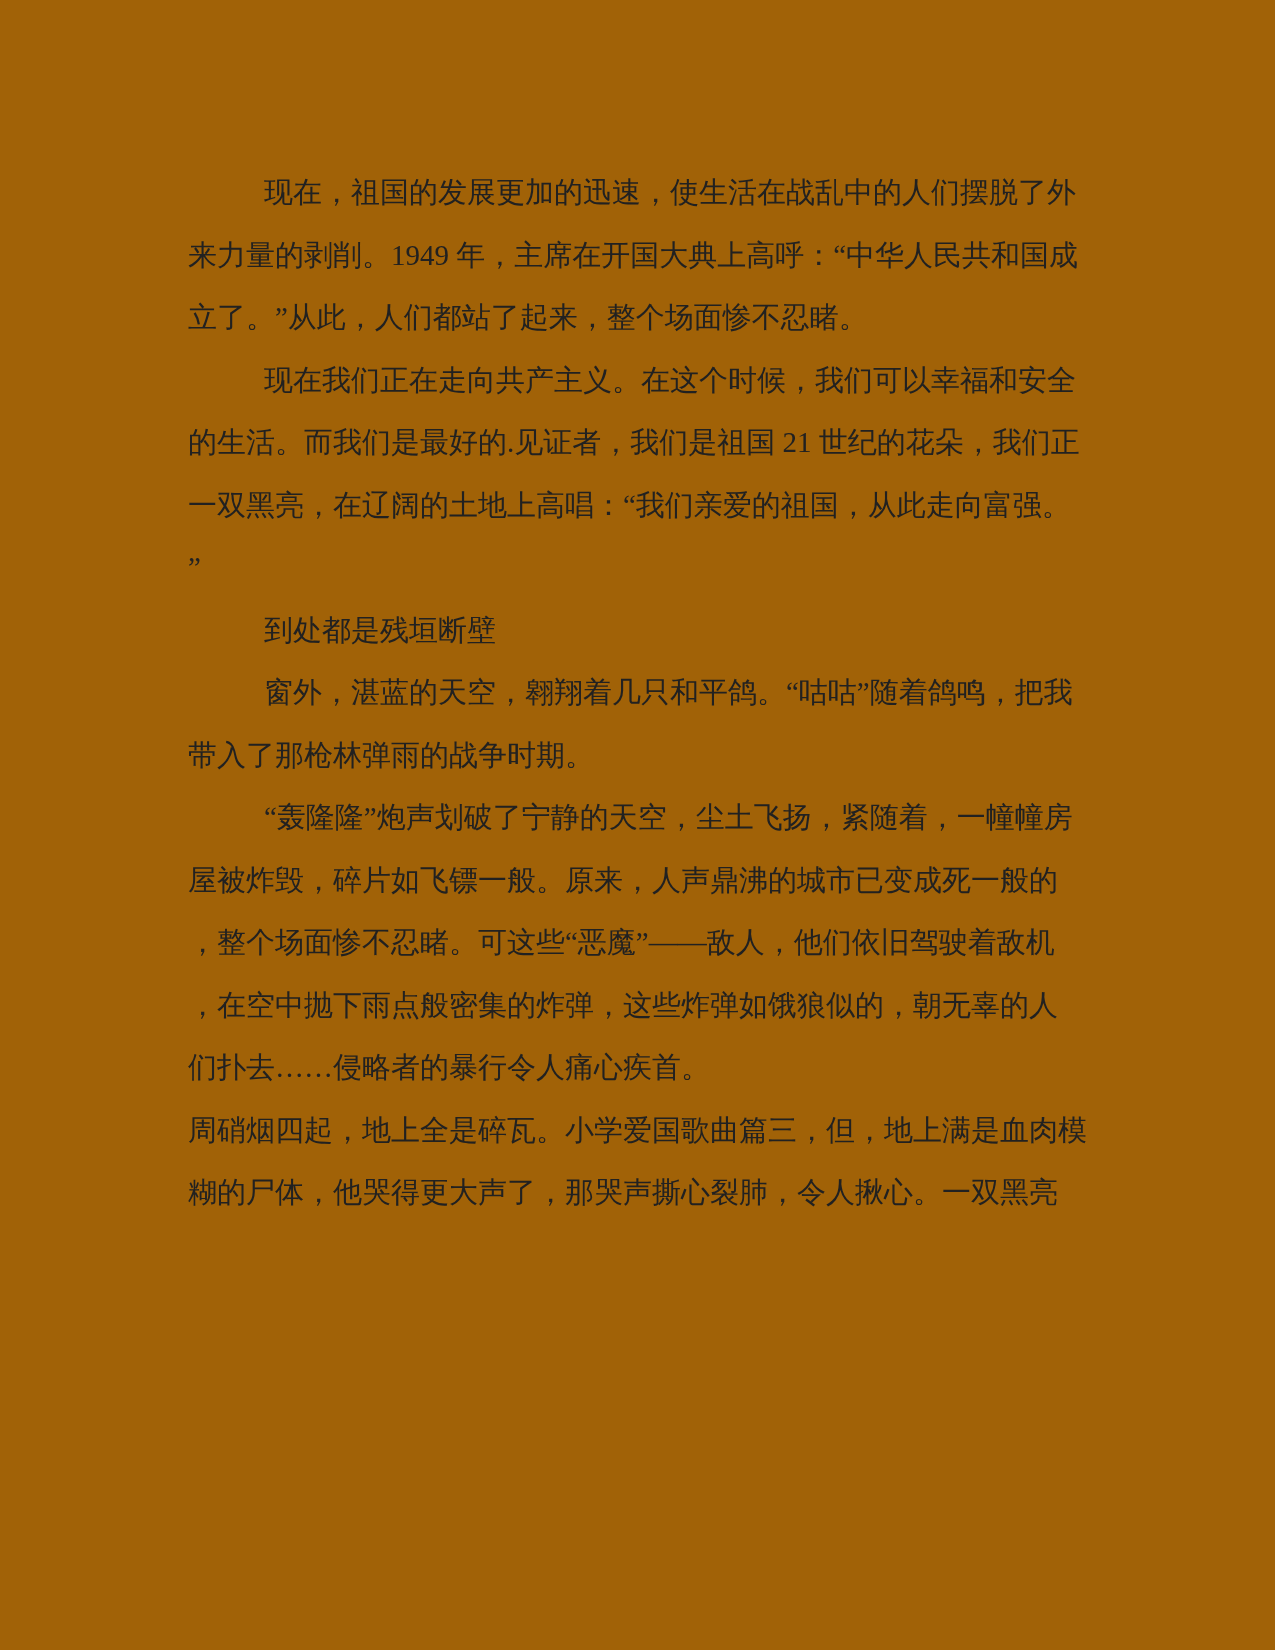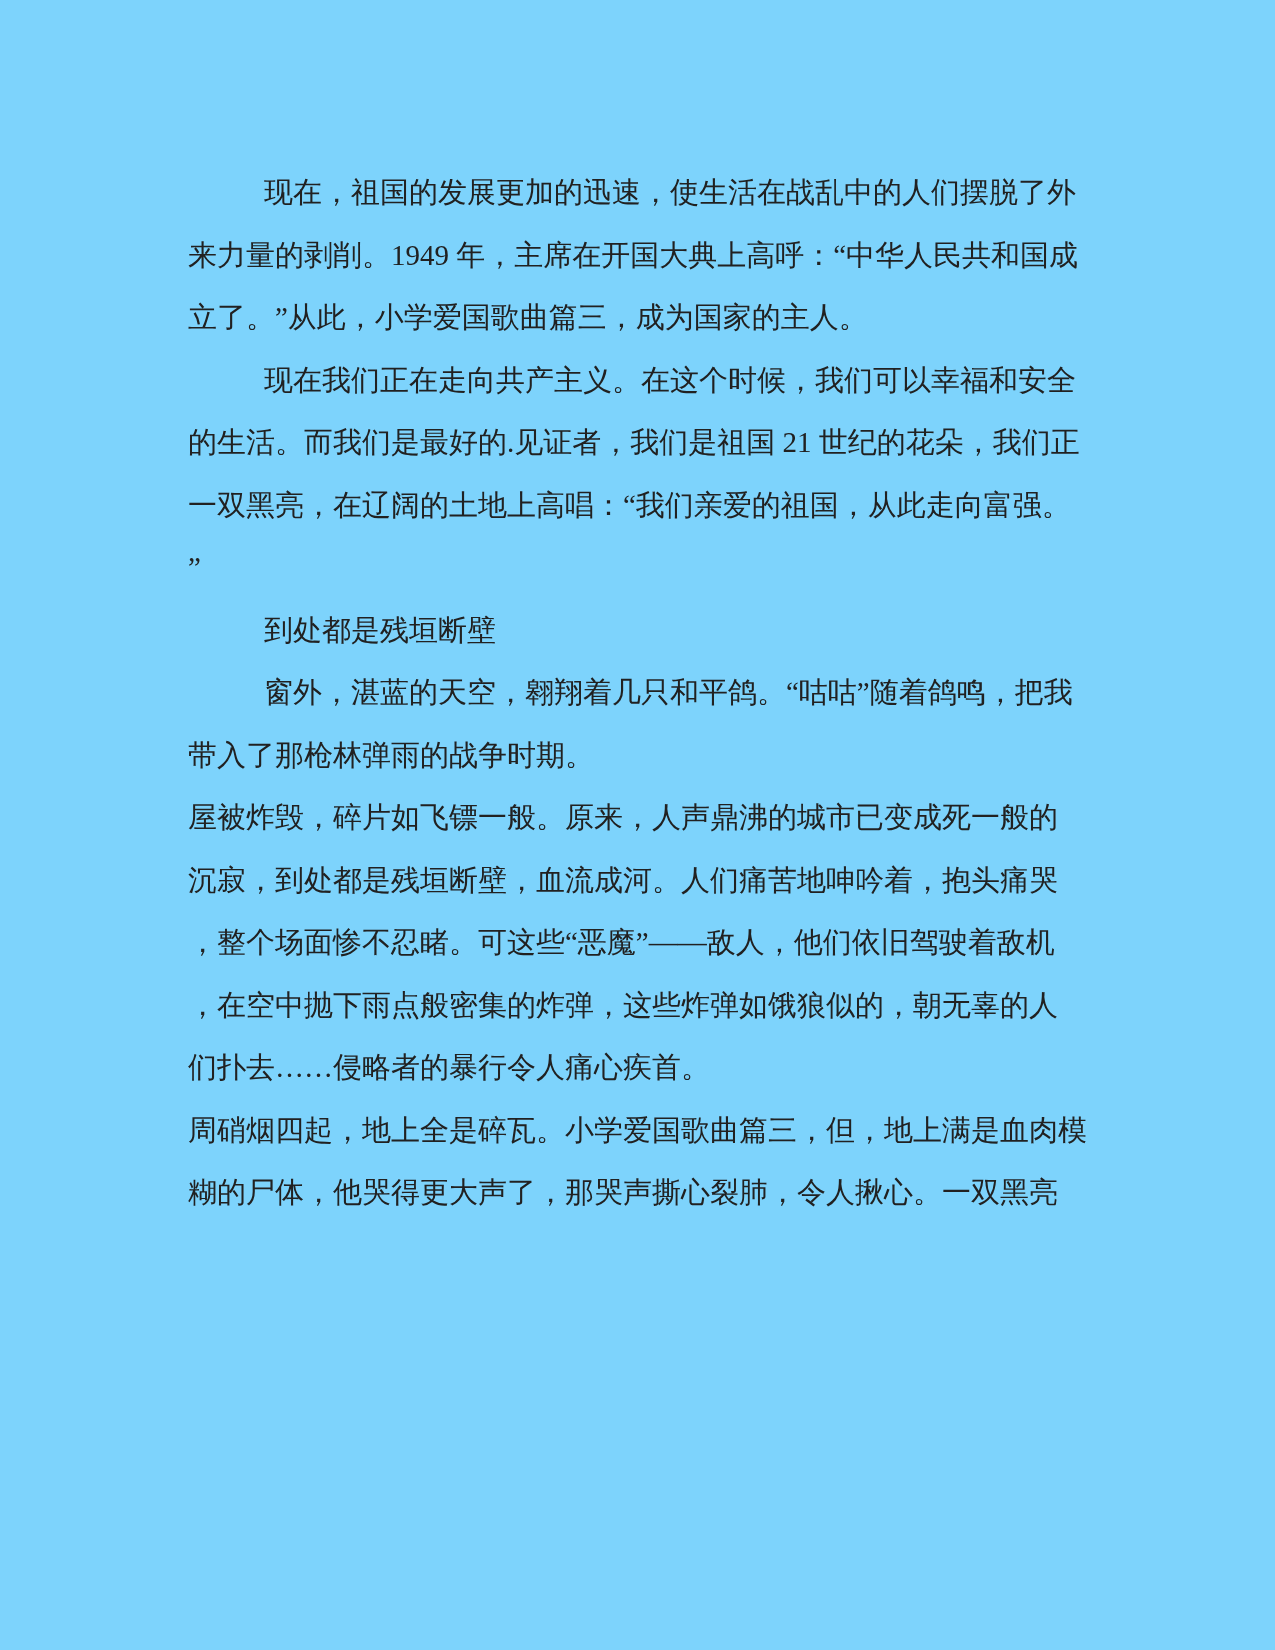--- a/index.html
+++ b/index.html
@@ -30,33 +30,33 @@
     color: #212121;
     text-rendering: optimizeLegibility;
   }
   .text-line.indent {
     text-indent: 76px;
   }
 </style>
 </head>
 <body>
 
-<div class="page" style="background: #7dd3fc;">
+<div class="page" style="background: #a16207;">
   <div class="text-block" id="text-block">
       <div class="text-line indent" style="color: rgb(33, 33, 33);">现在，祖国的发展更加的迅速，使生活在战乱中的人们摆脱了外</div>
       <div class="text-line" style="color: rgb(33, 33, 33);">来力量的剥削。1949 年，主席在开国大典上高呼：“中华人民共和国成</div>
-      <div class="text-line" style="color: rgb(33, 33, 33);">立了。”从此，小学爱国歌曲篇三，成为国家的主人。</div>
+      <div class="text-line" style="color: rgb(33, 33, 33);">立了。”从此，人们都站了起来，整个场面惨不忍睹。</div>
       <div class="text-line indent" style="color: rgb(33, 33, 33);">现在我们正在走向共产主义。在这个时候，我们可以幸福和安全</div>
       <div class="text-line" style="color: rgb(33, 33, 33);">的生活。而我们是最好的.见证者，我们是祖国 21 世纪的花朵，我们正</div>
       <div class="text-line" style="color: rgb(33, 33, 33);">一双黑亮，在辽阔的土地上高唱：“我们亲爱的祖国，从此走向富强。</div>
       <div class="text-line" style="color: rgb(33, 33, 33);">”</div>
       <div class="text-line indent" style="color: rgb(33, 33, 33);">到处都是残垣断壁</div>
       <div class="text-line indent" style="color: rgb(33, 33, 33);">窗外，湛蓝的天空，翱翔着几只和平鸽。“咕咕”随着鸽鸣，把我</div>
       <div class="text-line" style="color: rgb(33, 33, 33);">带入了那枪林弹雨的战争时期。</div>
+      <div class="text-line indent" style="color: rgb(33, 33, 33);">“轰隆隆”炮声划破了宁静的天空，尘土飞扬，紧随着，一幢幢房</div>
       <div class="text-line" style="color: rgb(33, 33, 33);">屋被炸毁，碎片如飞镖一般。原来，人声鼎沸的城市已变成死一般的</div>
-      <div class="text-line" style="color: rgb(33, 33, 33);">沉寂，到处都是残垣断壁，血流成河。人们痛苦地呻吟着，抱头痛哭</div>
       <div class="text-line" style="color: rgb(33, 33, 33);">，整个场面惨不忍睹。可这些“恶魔”——敌人，他们依旧驾驶着敌机</div>
       <div class="text-line" style="color: rgb(33, 33, 33);">，在空中抛下雨点般密集的炸弹，这些炸弹如饿狼似的，朝无辜的人</div>
       <div class="text-line" style="color: rgb(33, 33, 33);">们扑去……侵略者的暴行令人痛心疾首。</div>
       <div class="text-line" style="color: rgb(33, 33, 33);">周硝烟四起，地上全是碎瓦。小学爱国歌曲篇三，但，地上满是血肉模</div>
       <div class="text-line" style="color: rgb(33, 33, 33);">糊的尸体，他哭得更大声了，那哭声撕心裂肺，令人揪心。一双黑亮</div>
     </div>
 </div>
 
 </body></html>

